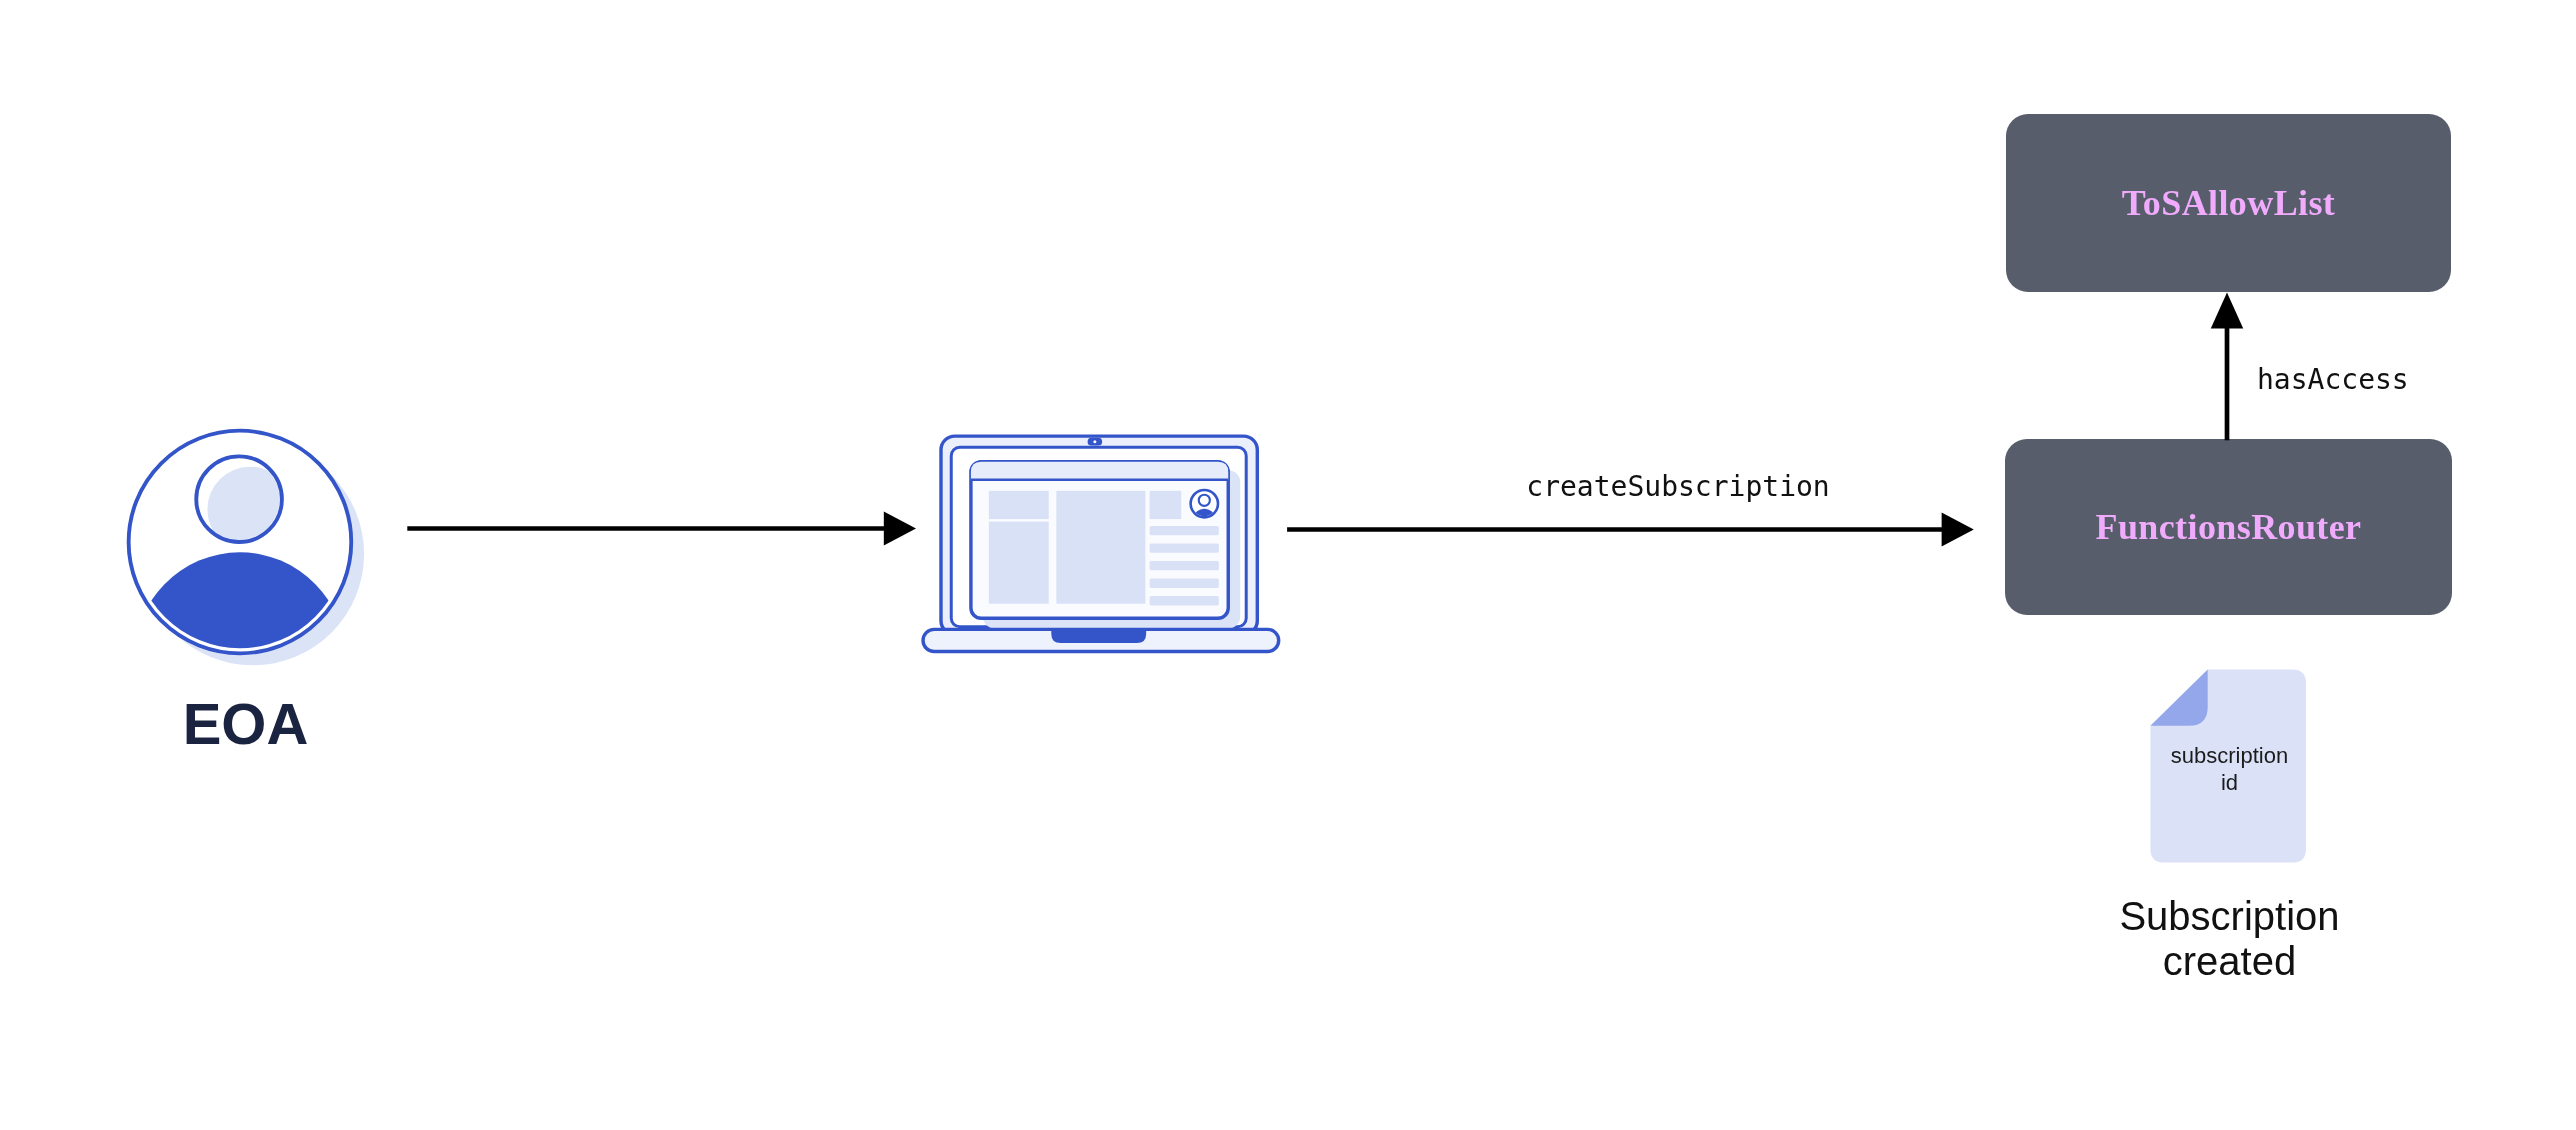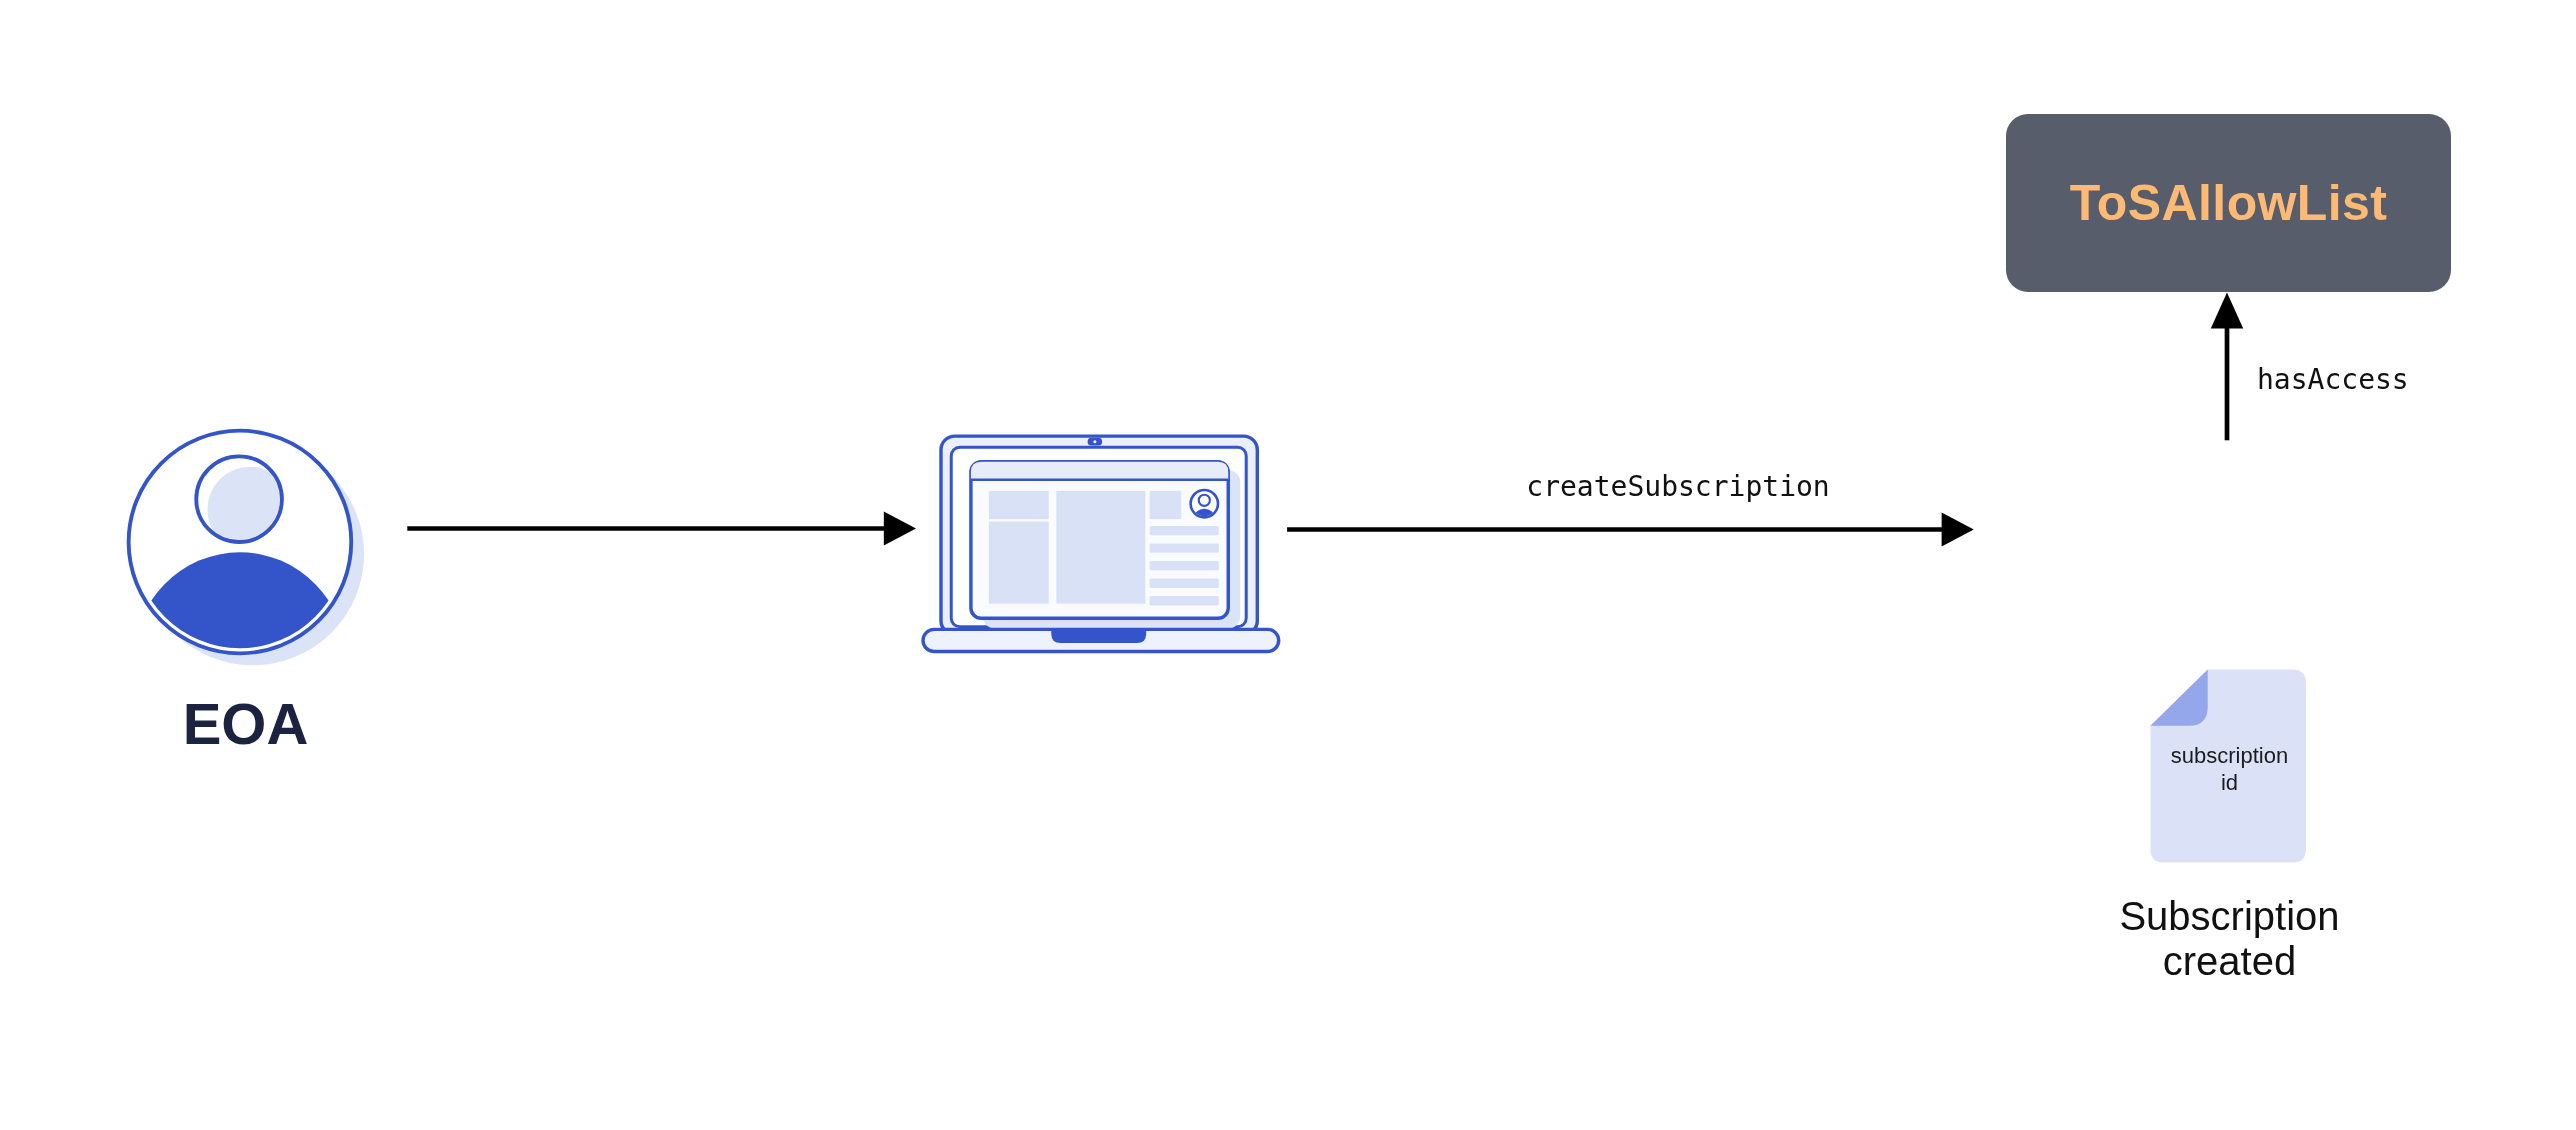--- a/index.html
+++ b/index.html
@@ -20,24 +20,25 @@
   
   .contract-box {
     position: absolute;
     background: #575d6b;
     border-radius: 22px;
     display: flex;
     align-items: center;
     justify-content: center;
   }
   .contract-box .box-label {
-    color: #fdba74;
+    color: #f0abfc;
     font-weight: bold;
-    font-size: 50px;
+    font-size: 36px;
     letter-spacing: 0.4px;
+    font-family: Liberation Serif, serif;
   }
 
   
   .node-caption {
     position: absolute;
     text-align: center;
     font-weight: bold;
     font-size: 58px;
     color: #1a2440;
   }
@@ -159,20 +160,23 @@
   <svg class="abs" style="left:1282px; top:510px;" width="702" height="39" viewBox="0 0 820 46">
     <line x1="2" y1="23" x2="776" y2="23" stroke="#000000" stroke-width="5.5"></line>
     <polygon points="774,3 812,23 774,43" fill="#000000"></polygon>
   </svg>
   <div class="edge-label" style="left:1464px; top:470px; width:428px; text-align:center;">createSubscription</div>
 
   <div class="contract-box" style="left:2006px; top:114px; width:445px; height:178px;">
     <span class="box-label">ToSAllowList</span>
   </div>
 
+  <div class="contract-box" style="left:2005px; top:439px; width:447px; height:176px;">
+    <span class="box-label">FunctionsRouter</span>
+  </div>
 
   <svg class="abs" style="left:2208px; top:290px;" width="38" height="152" viewBox="0 0 44 178">
     <line x1="22" y1="42" x2="22" y2="176" stroke="#000000" stroke-width="5.5"></line>
     <polygon points="22,3 3,45 41,45" fill="#000000"></polygon>
   </svg>
   <div class="edge-label" style="left:2257px; top:363px;">hasAccess</div>
 
   <svg class="abs" style="left:2146px; top:666px;" width="167" height="200" viewBox="0 0 195 234">
 
     <path d="M72 4 L171 4 Q187 4 187 20 L187 214 Q187 230 171 230 L21 230 Q5 230 5 214 L5 70 Z" fill="#dbe2f7"></path>

